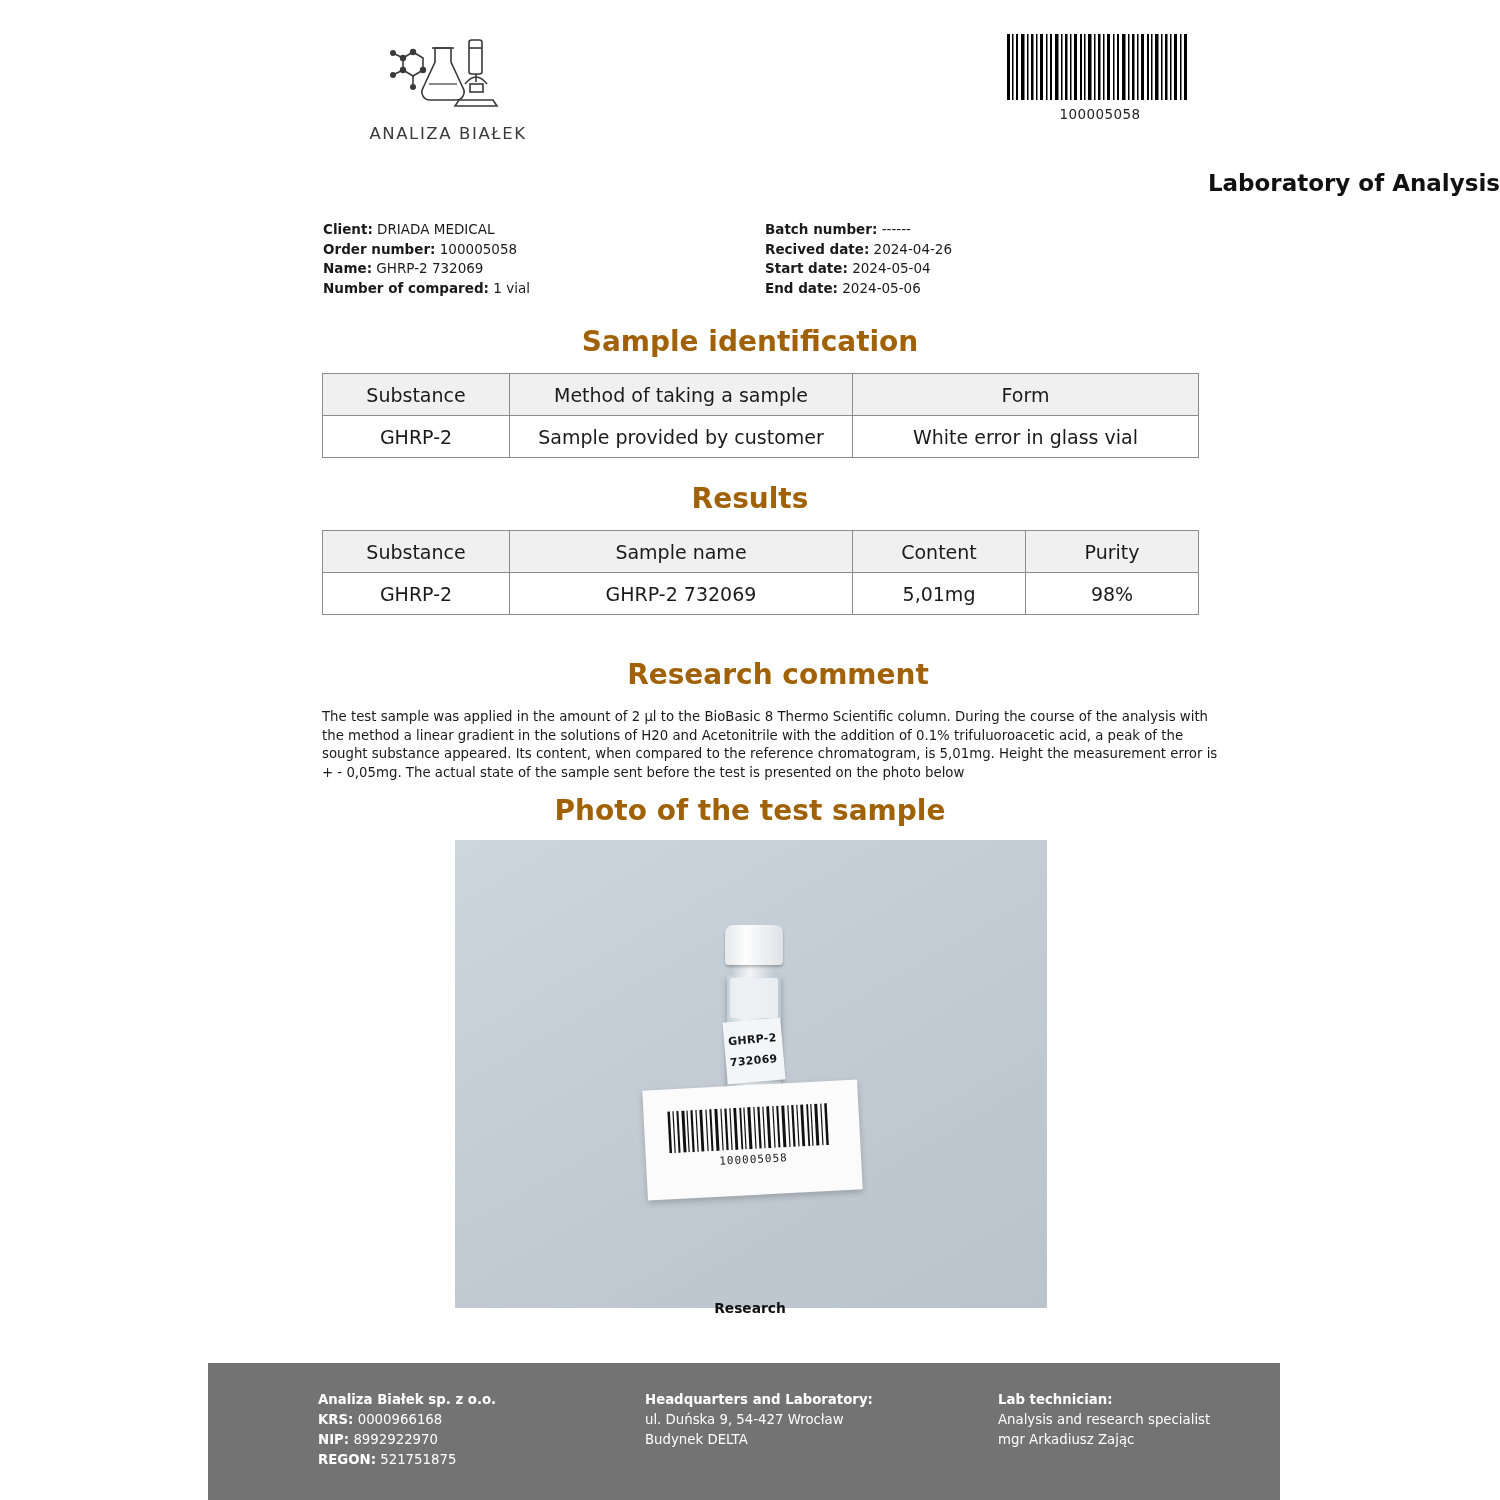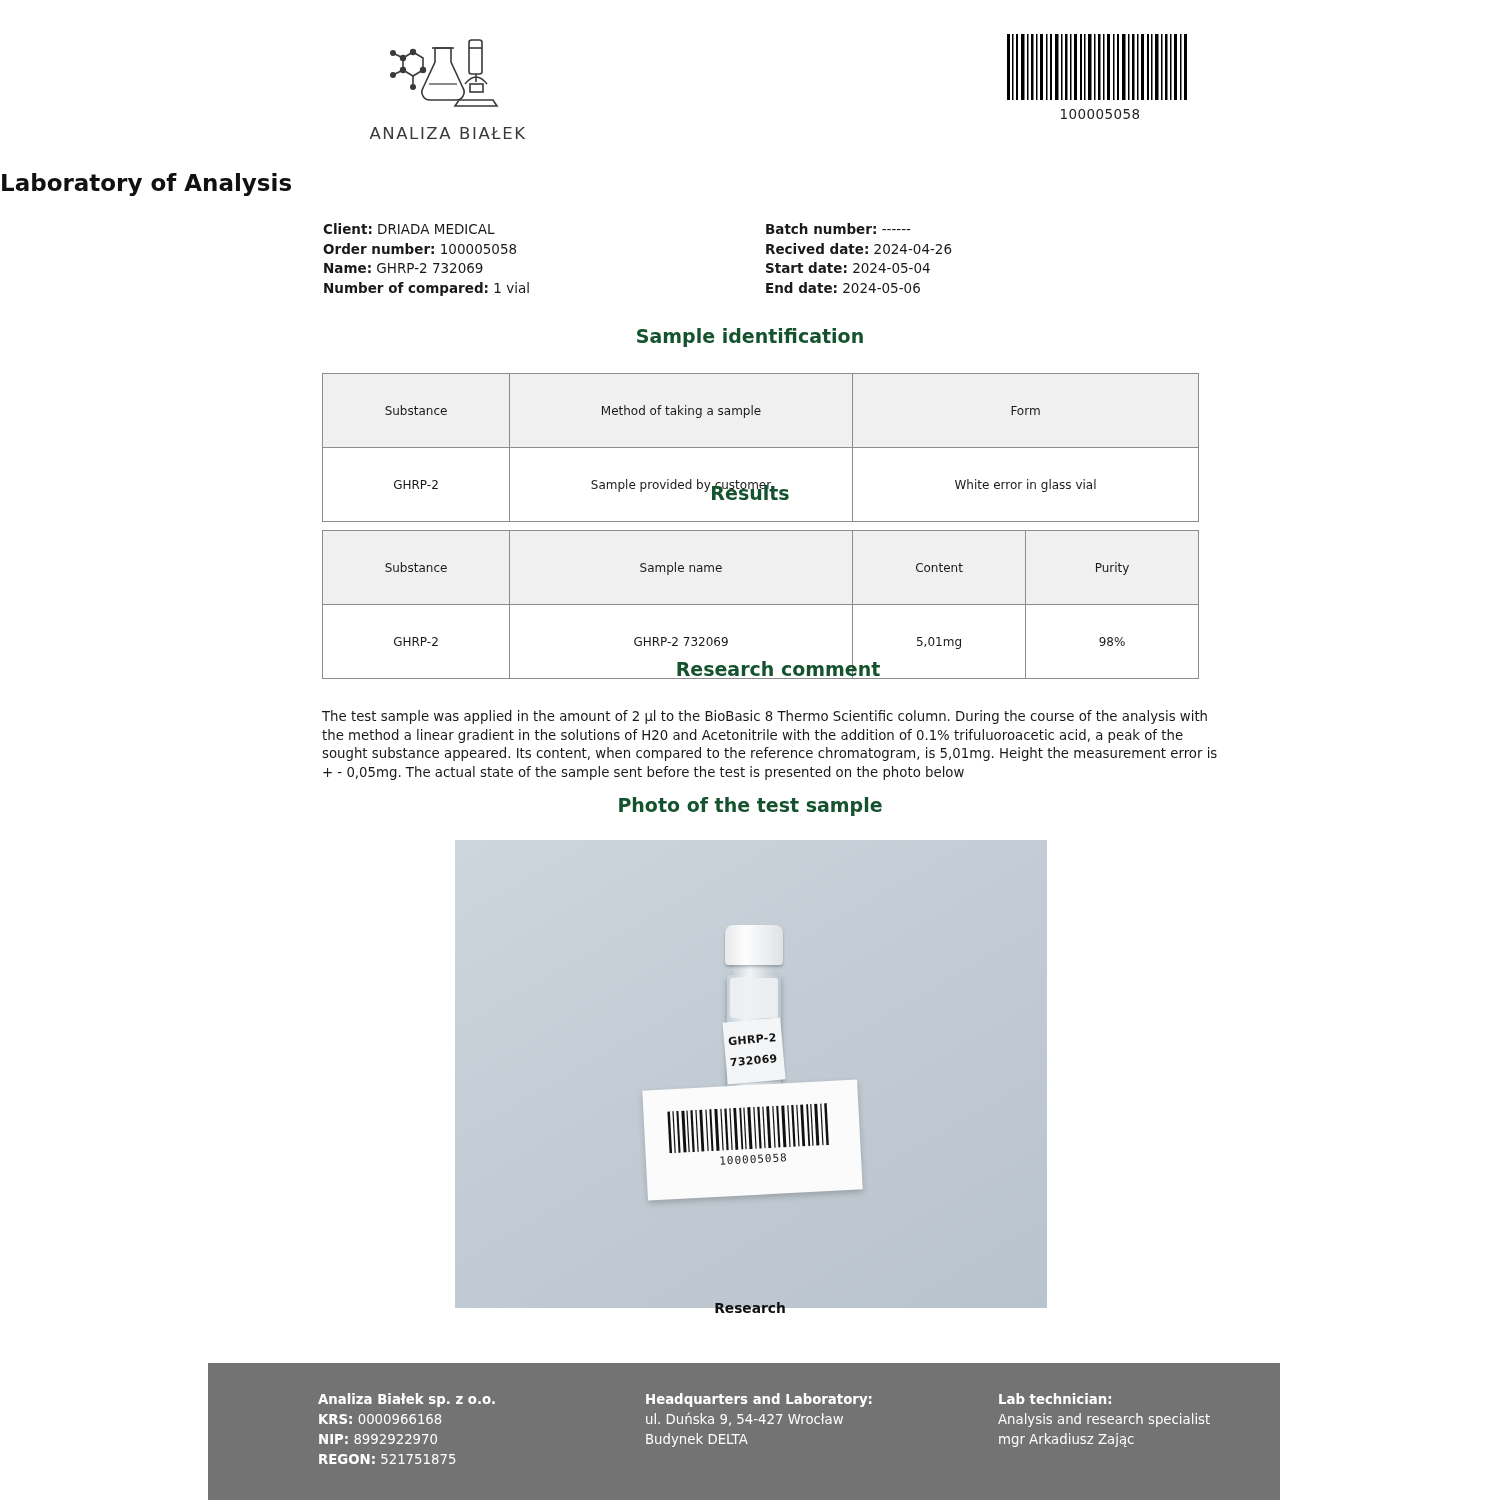--- a/index.html
+++ b/index.html
@@ -66,32 +66,32 @@
     margin-top: 6px;
     letter-spacing: 0.4px;
   }
 
   
   h1.doc-title {
     position: absolute;
     top: 170px;
     left: 0;
     width: 1500px;
-    text-align: left;
+    text-align: right;
     font-size: 23px;
     font-weight: bold;
     margin: 0;
     color: #111;
   }
   .section-title {
     width: 1500px;
     text-align: center;
-    font-size: 19px;
+    font-size: 28px;
     font-weight: bold;
-    color: #14532d;
+    color: #a16207;
     margin: 0;
   }
 
   
   .meta {
     position: absolute;
     top: 220px;
     left: 0;
     width: 1500px;
     font-size: 13.5px;
@@ -111,25 +111,25 @@
   .meta-label { font-weight: bold; }
 
   
   .tbl {
     border-collapse: collapse;
     table-layout: fixed;
   }
   .tbl td, .tbl th {
     border: 1px solid #8c8c8c;
     height: 41px;
-    font-size: 12px;
+    font-size: 19px;
     text-align: center;
     font-weight: normal;
     color: #1a1a1a;
-    padding: 16px 4px;
+    padding: 0 4px;
   }
   .tbl thead td { background: #f0f0f0; }
   .tbl tbody td { background: #ffffff; }
 
   #sample-id-title { position: absolute; top: 325px; left: 0; }
   #sample-id-table { position: absolute; top: 373px; left: 322px; width: 876px; }
   #results-title   { position: absolute; top: 482px; left: 0; }
   #results-table   { position: absolute; top: 530px; left: 322px; width: 876px; }
 
   

